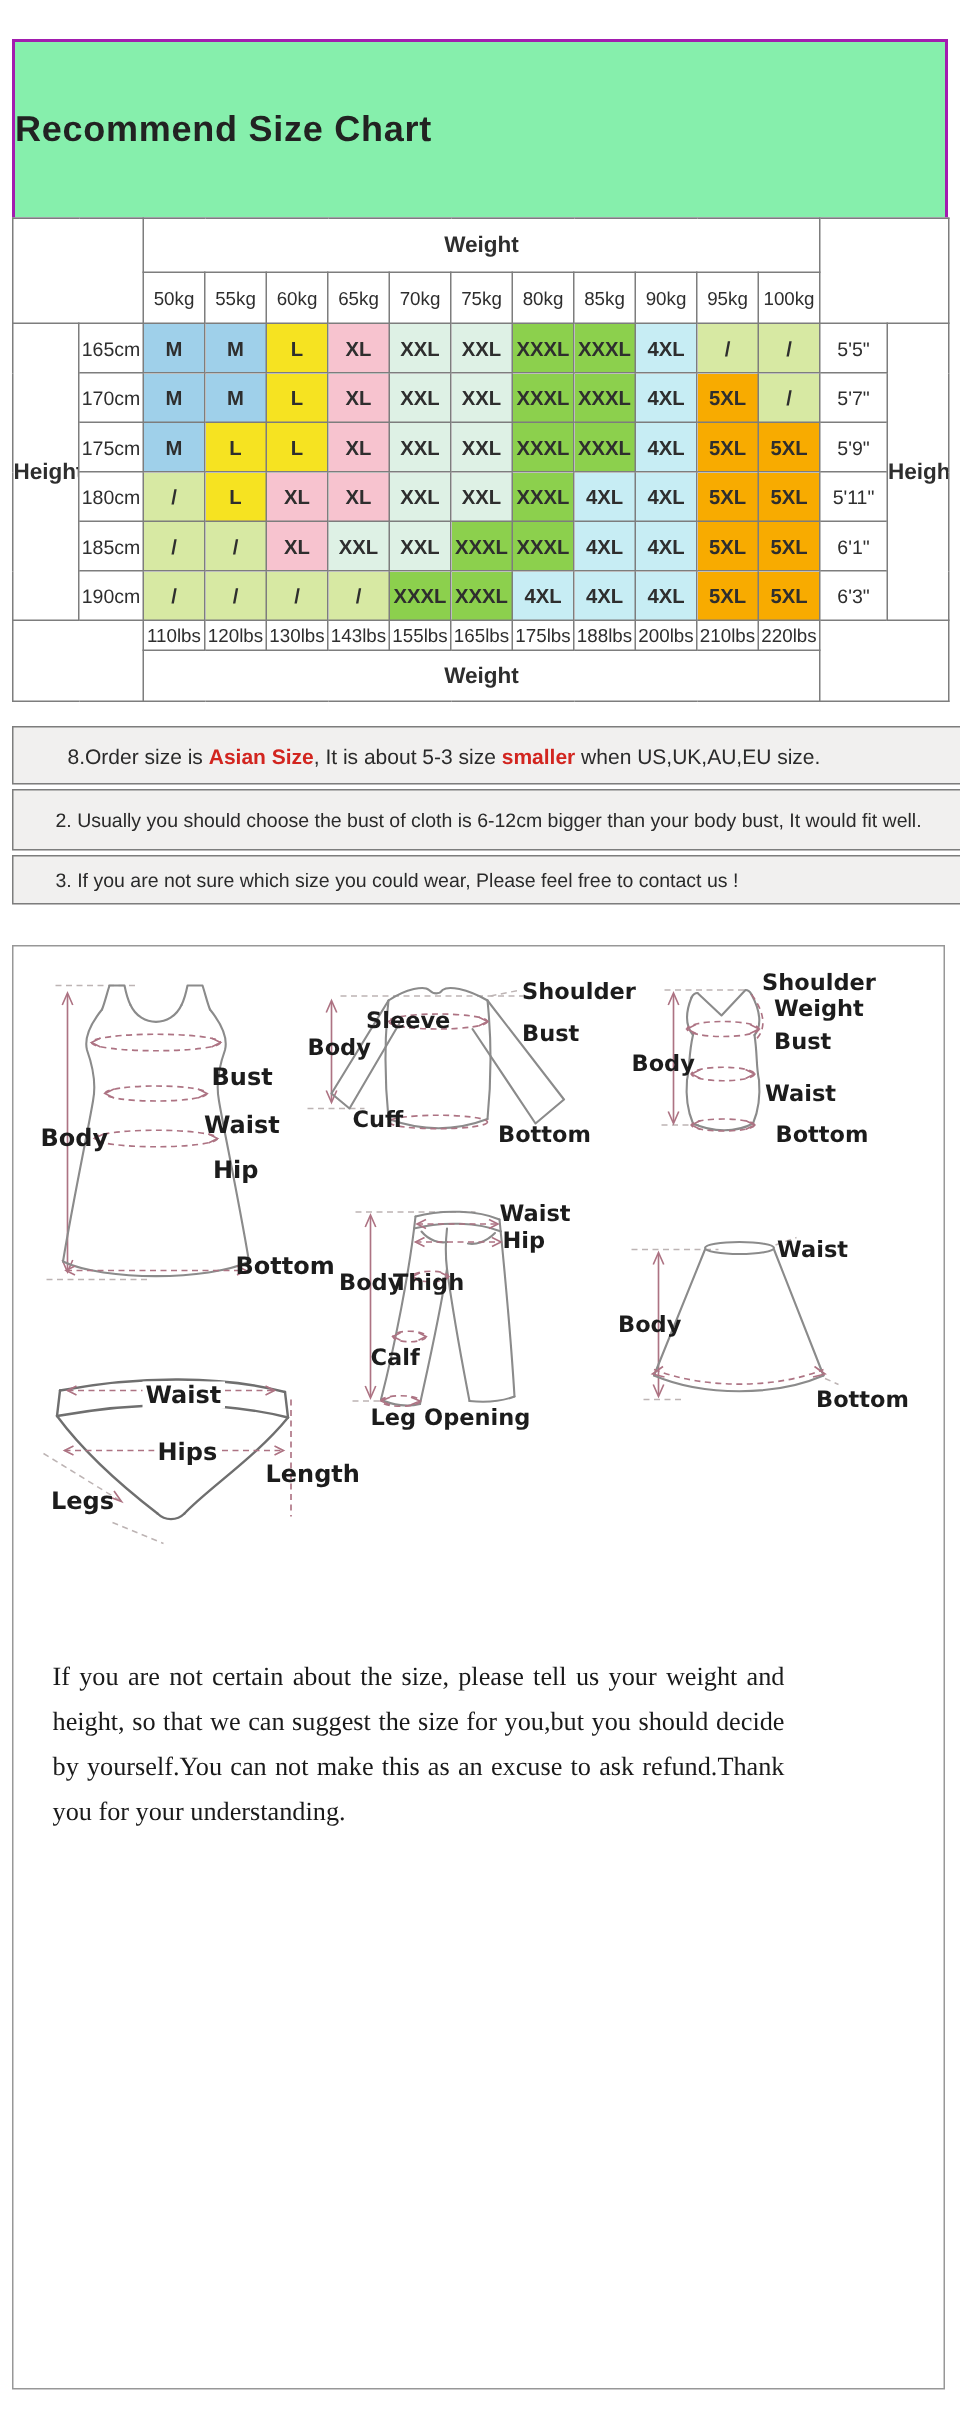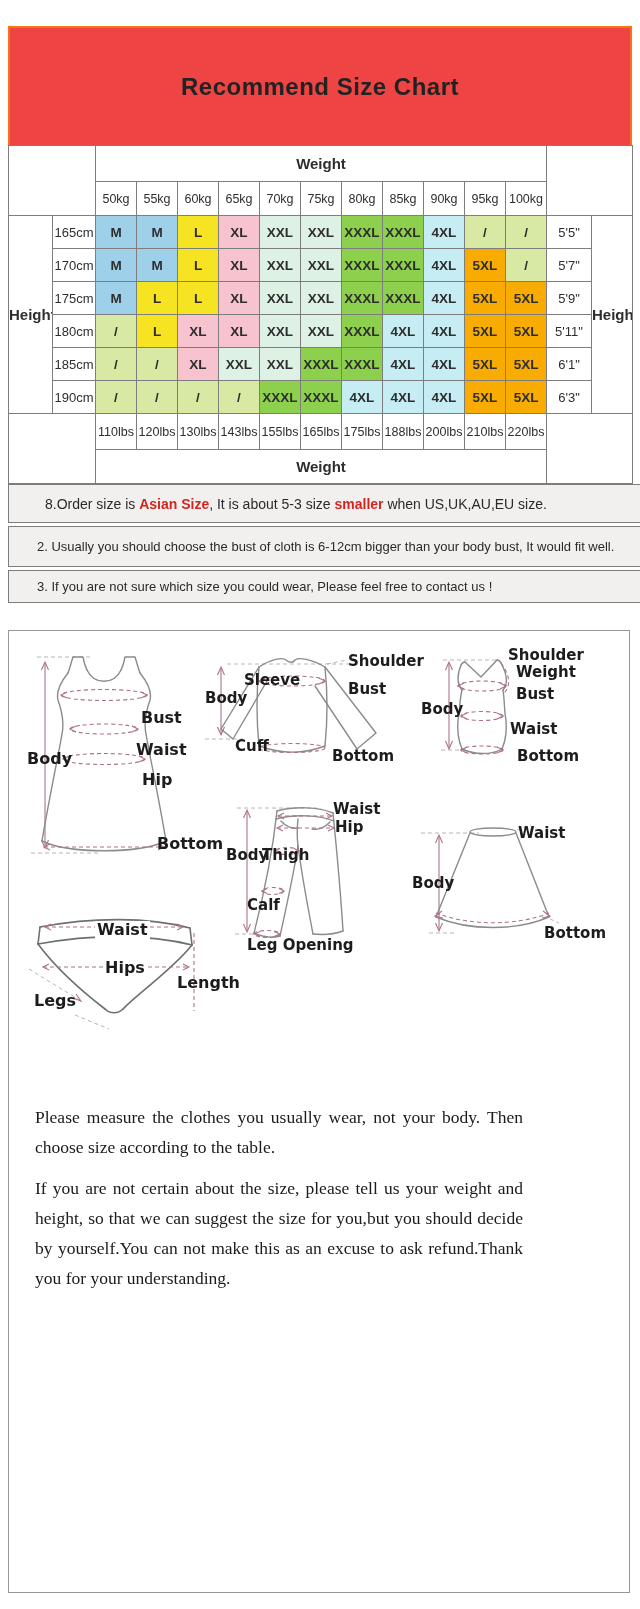--- a/index.html
+++ b/index.html
@@ -1,20 +1,20 @@
 <!DOCTYPE html>
 <html><head>
 <meta charset="utf-8">
 <style>
   html,body{margin:0;padding:0;background:#ffffff;}
   .page{position:relative;width:640px;height:1609px;background:#fff;font-family:"Liberation Sans",sans-serif;overflow:hidden;}
 
   
   .header-panel{position:absolute;left:8px;top:26px;width:620px;height:117px;
-    background:#ef4444;border:2px solid #f97316;display:flex;align-items:center;justify-content:center;}
+    background:#86efac;border:2px solid #a21caf;display:flex;align-items:center;}
   .page-title{font-size:24px;font-weight:bold;color:#222;letter-spacing:.5px;}
 
   
   table.size-table{position:absolute;left:8px;top:145px;width:624px;border-collapse:collapse;table-layout:fixed;background:#fff;}
   table.size-table td{border:1px solid #7d7d7d;text-align:center;vertical-align:middle;padding:0;color:#2e2e2e;overflow:hidden;}
   td.hdr{font-weight:bold;font-size:15px;color:#1d1d1d;}
   td.kg{font-size:12.5px;color:#222;}
   td.cm,td.ft{font-size:13px;color:#111;}
   td.sz{font-weight:bold;font-size:13.5px;color:#333;}
   td.hlabel{font-weight:bold;font-size:15px;color:#111;}
@@ -180,21 +180,21 @@
           <td class="sz" style="background:#d7e9a3">/</td>
           <td class="sz" style="background:#8cd04d">XXXL</td>
           <td class="sz" style="background:#8cd04d">XXXL</td>
           <td class="sz" style="background:#c7edf4">4XL</td>
           <td class="sz" style="background:#c7edf4">4XL</td>
           <td class="sz" style="background:#c7edf4">4XL</td>
           <td class="sz" style="background:#f8ab00">5XL</td>
           <td class="sz" style="background:#f8ab00">5XL</td>
           <td class="ft">6'3"</td>
         </tr>
-        <tr style="height:36px">
+        <tr style="height:20px">
           <td class="corner" colspan="2" rowspan="2"></td>
           <td class="kg">110lbs</td>
           <td class="kg">120lbs</td>
           <td class="kg">130lbs</td>
           <td class="kg">143lbs</td>
           <td class="kg">155lbs</td>
           <td class="kg">165lbs</td>
           <td class="kg">175lbs</td>
           <td class="kg">188lbs</td>
           <td class="kg">200lbs</td>
@@ -352,18 +352,17 @@
       <path class="meas" d="M171,42 V120"></path>
       <path class="guide" d="M6,78 L58,110 M52,124 L86,138"></path>
       <path class="meas-solid" d="M50,107 L58,110 L53,103"></path>
     </svg>
     <div class="dlabel big bgw" style="left:86px;top:290px">Waist</div>
     <div class="dlabel big bgw" style="left:94px;top:328px">Hips</div>
     <div class="dlabel big" style="left:25px;top:361px">Legs</div>
     <div class="dlabel big" style="left:168px;top:343px">Length</div>
 
     <div class="notes-text">
-      <p>Please measure the clothes you usually wear, not your body. Then choose size according to the table.</p>
       <p>If you are not certain about the size, please tell us your weight and height, so that we can suggest the size for you,but you should decide by yourself.You can not make this as an excuse to ask refund.Thank you for your understanding.</p>
     </div>
 
   </div>
 </div>
 
 </body></html>

